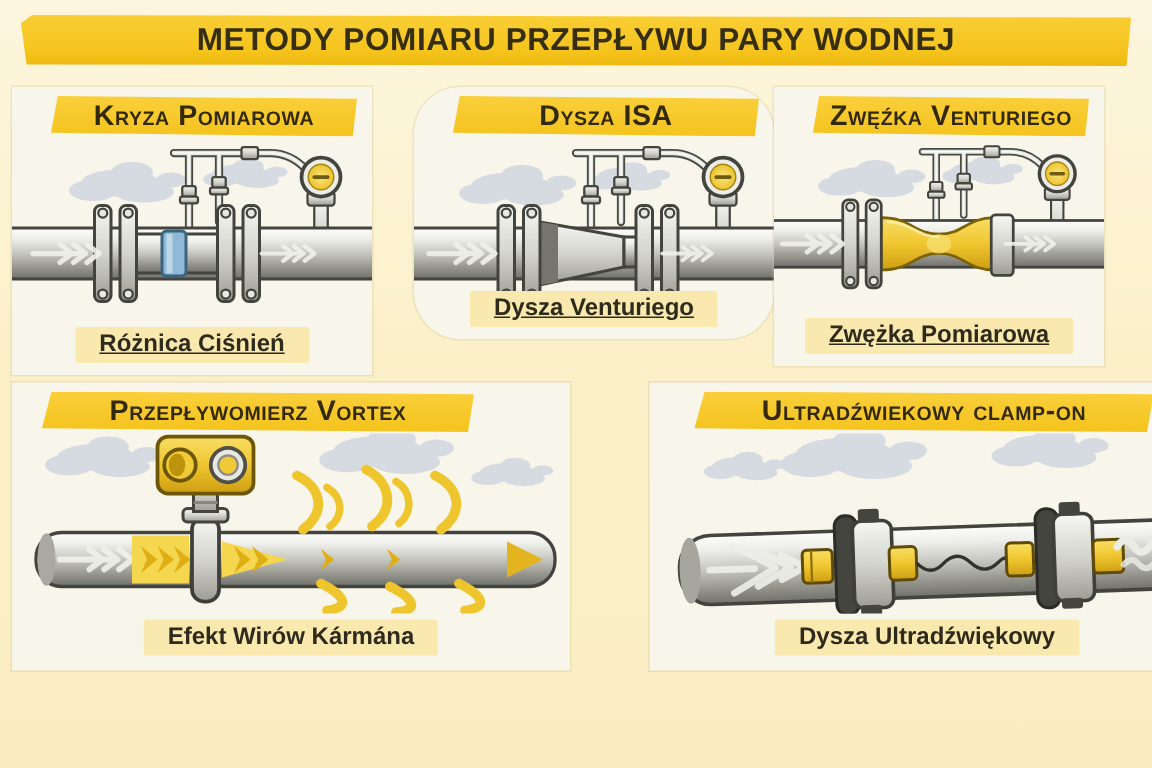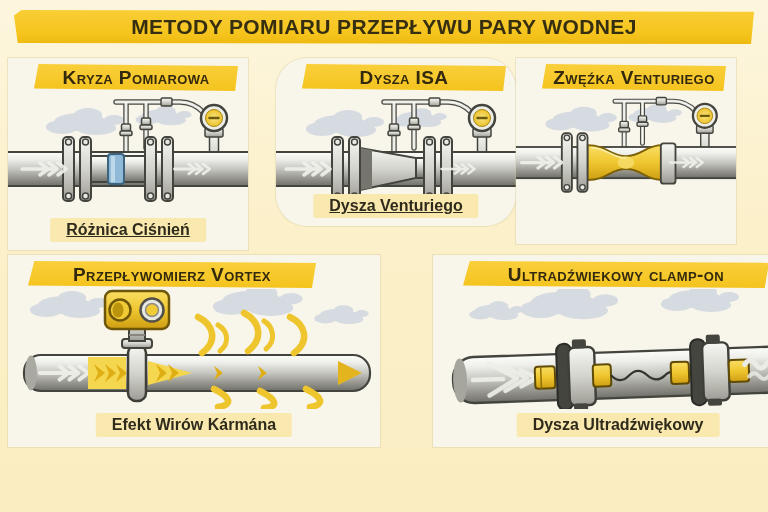--- a/index.html
+++ b/index.html
@@ -178,20 +178,23 @@
       <use href="#transmitter" transform="translate(206,26)"></use>
       <rect x="-4" y="60" width="248" height="34" fill="url(#gPipe)" stroke="#44443E" stroke-width="2"></rect>
       <path d="M78,58 C100,58 102,70 120,70 C138,70 140,58 160,58 L160,96 C140,96 138,84 120,84 C102,84 100,96 78,96 Z" fill="url(#gGold)" stroke="#7C6106" stroke-width="2"></path>
       <ellipse cx="120" cy="77" rx="9" ry="7" fill="#F6DF6E" opacity="0.8"></ellipse>
       <path d="M82,61 C100,61 104,72 120,72" stroke="#FBF0B0" stroke-width="2" fill="none" opacity="0.8"></path>
       <rect x="158" y="56" width="16" height="44" rx="3" fill="url(#gMetal)" stroke="#44443E" stroke-width="2"></rect>
       <use href="#flangePair" transform="translate(64,77)"></use>
       <use href="#warrow" transform="translate(28,77)"></use>
       <use href="#warrow" transform="translate(186,77) scale(0.8)"></use>
     </svg>
+    <div class="plabel row1">
+      <span>Zwężka Pomiarowa</span>
+    </div>
   </div>
 
   <div class="panel p4">
     <div class="banner b-p4">
       <span>Przepływomierz Vortex</span>
     </div>
     <svg class="illus" viewBox="0 0 372 120">
       <use href="#cloud" transform="translate(56,16)"></use>
       <use href="#cloud" transform="translate(244,12) scale(1.15)"></use>
       <use href="#cloud" transform="translate(330,26) scale(0.7)"></use>

